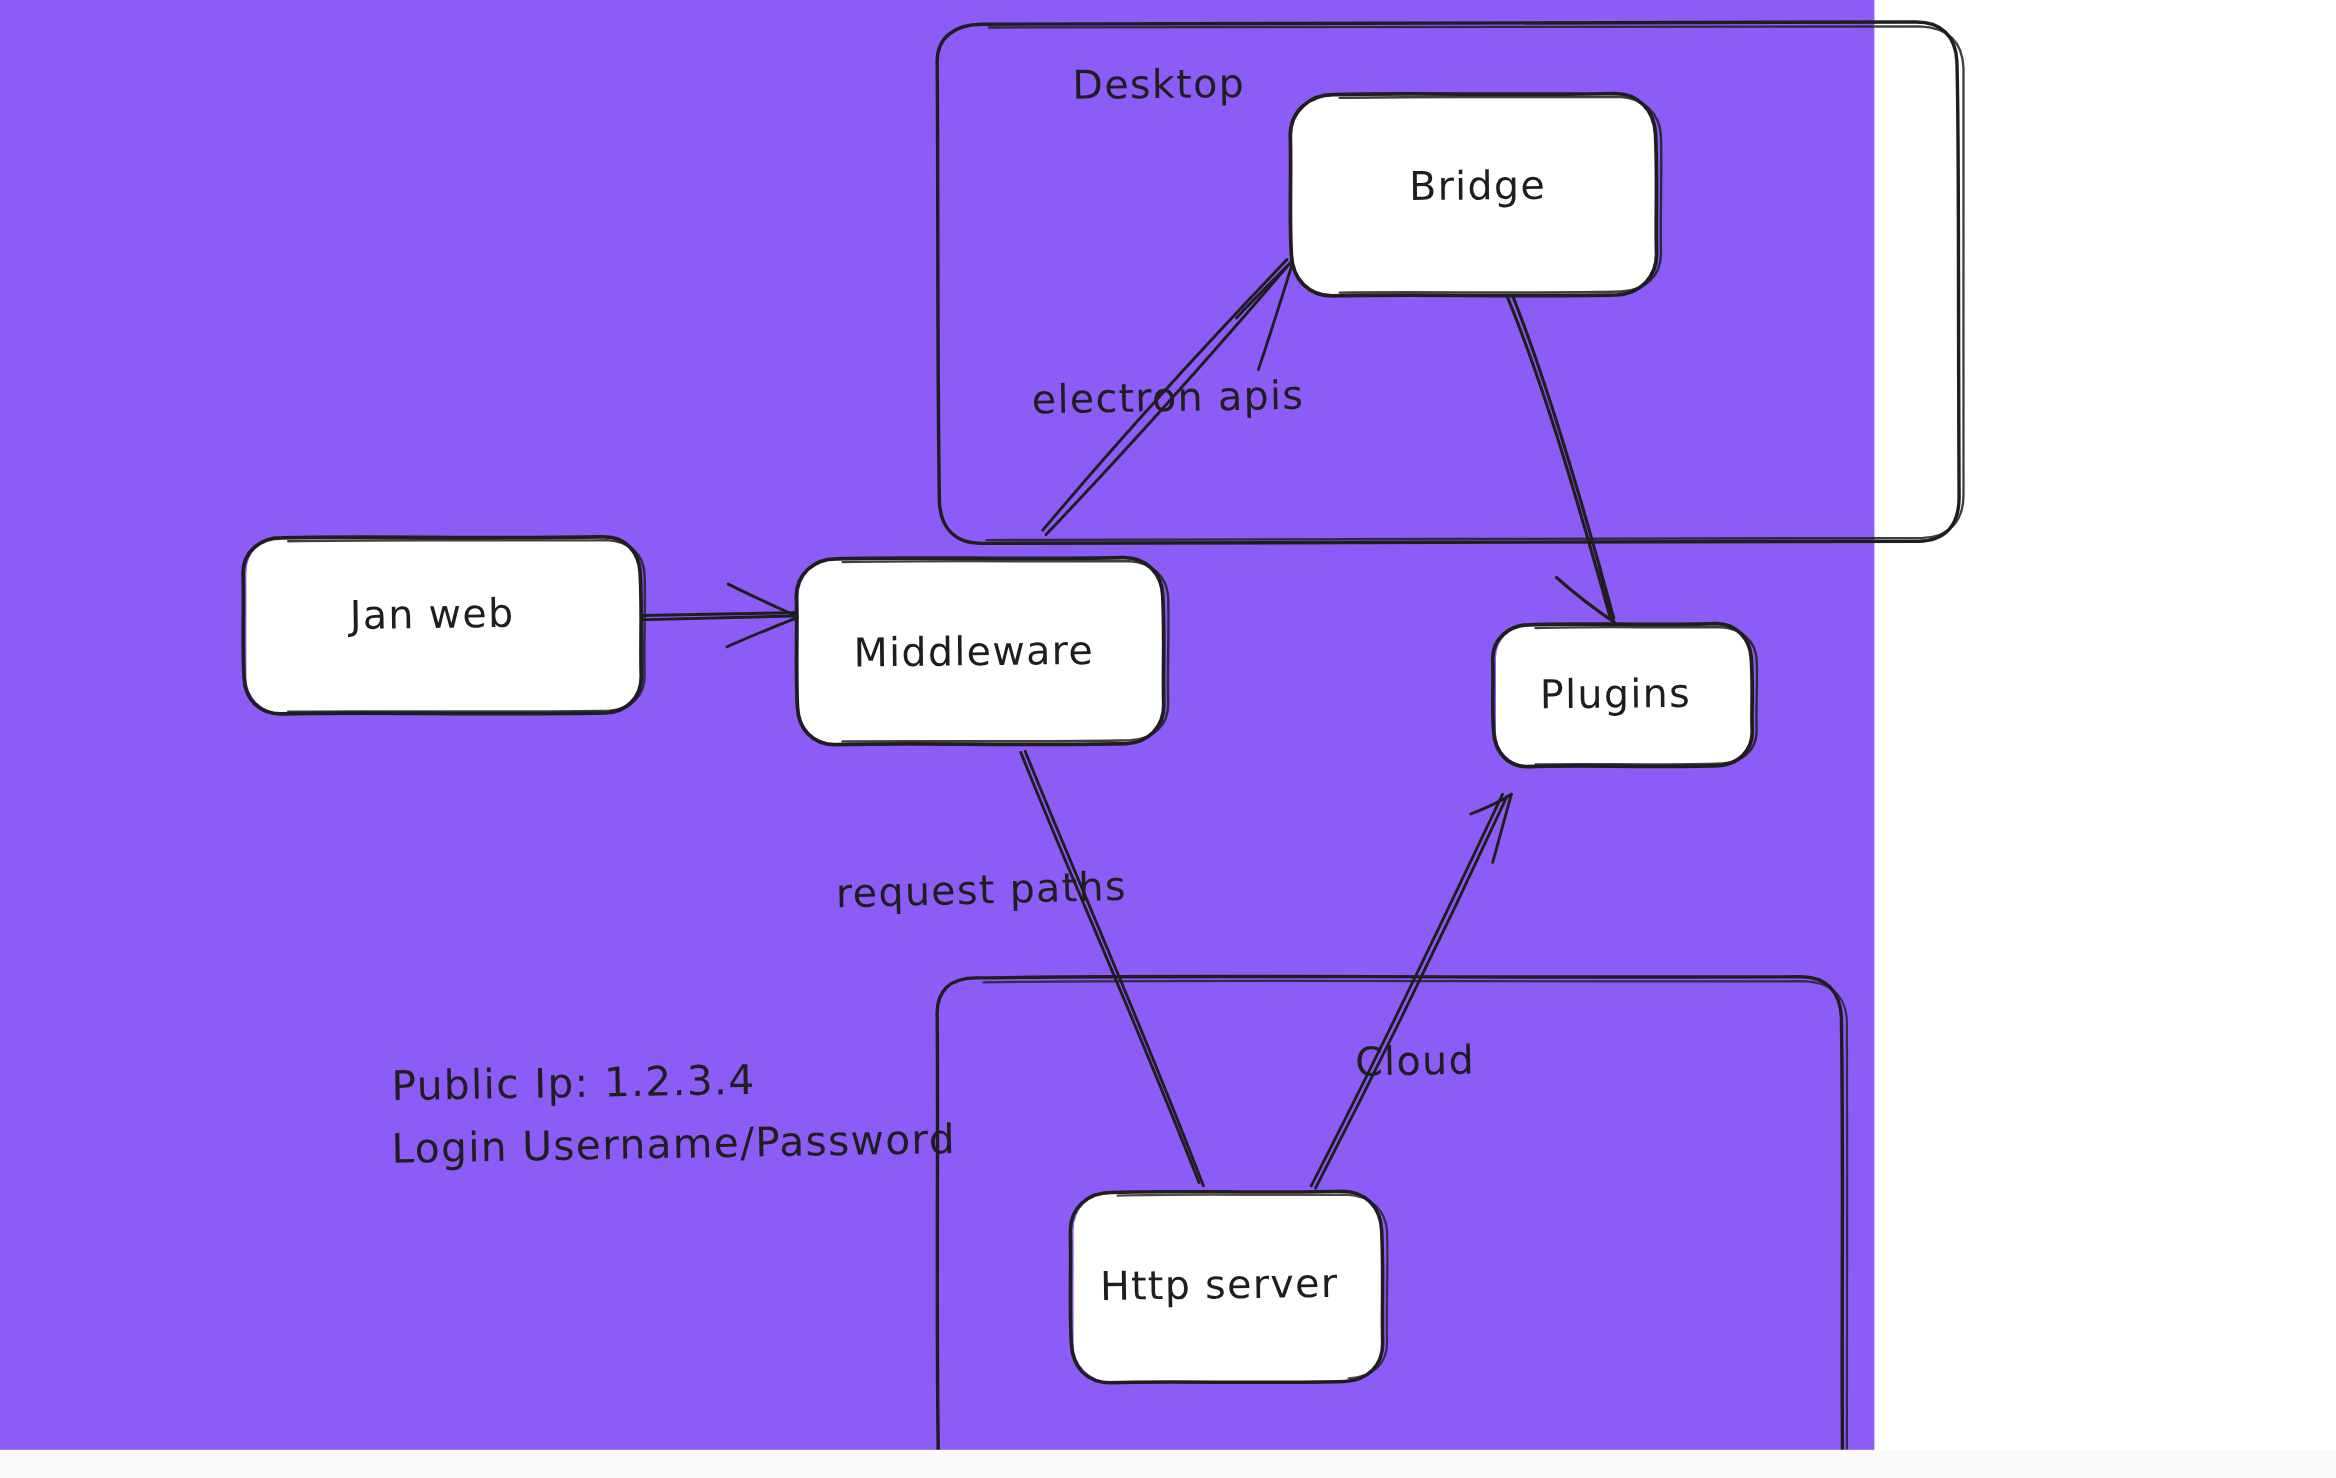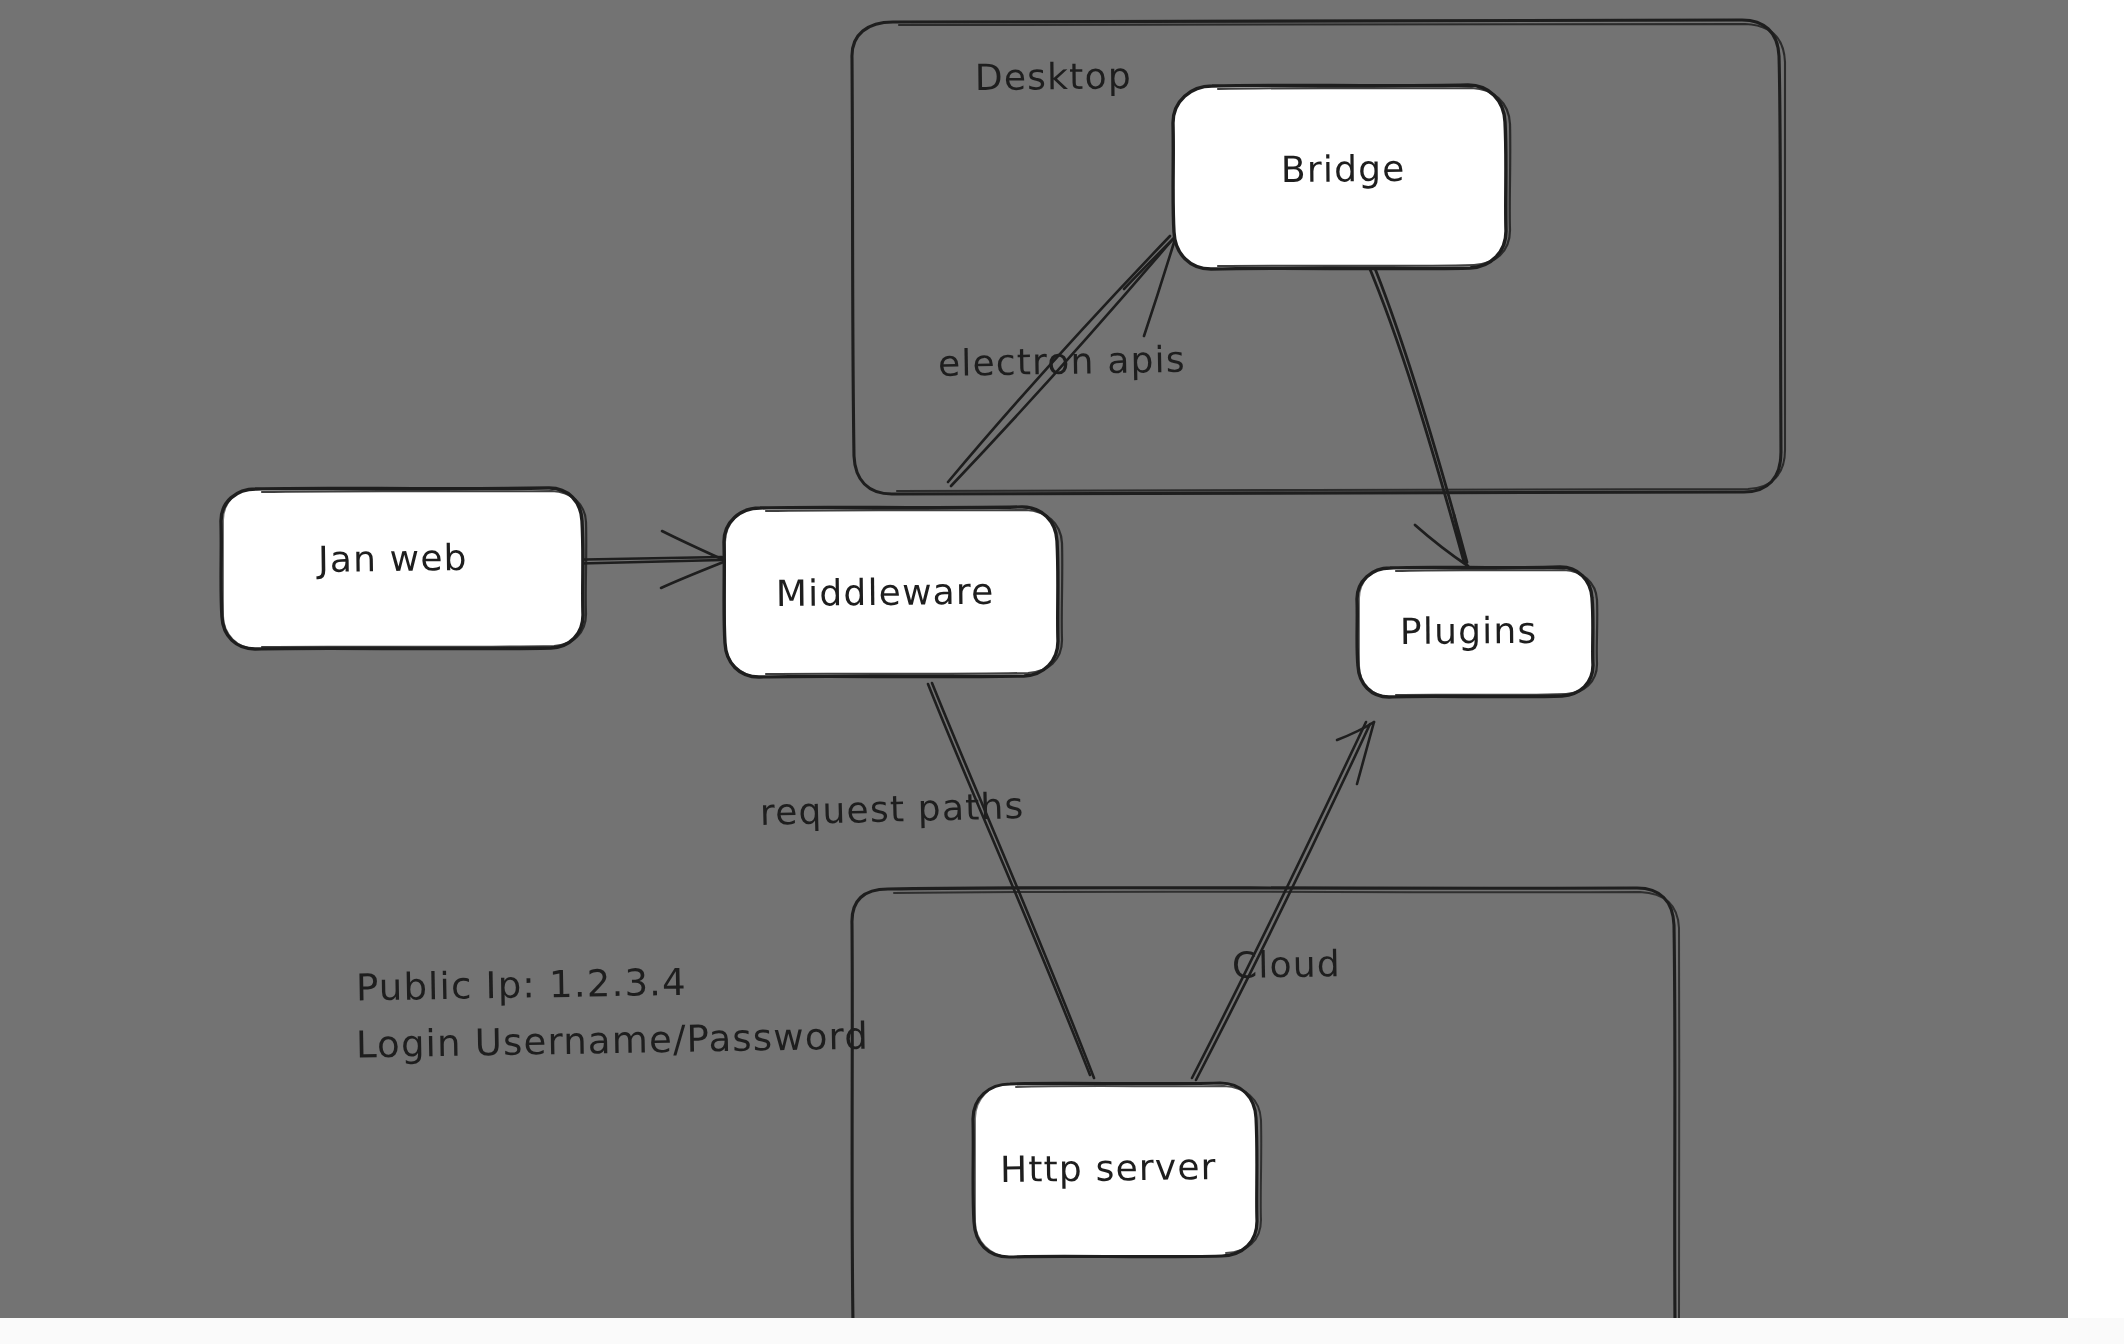--- a/index.html
+++ b/index.html
@@ -8,23 +8,23 @@
     background: #ffffff;
   }
   body {
     width: 2124px;
     height: 1344px;
     overflow: hidden;
     font-family: "DejaVu Sans", sans-serif;
   }
   #canvas-root {
     position: relative;
-    width: 2068px;
+    width: 1704px;
     height: 1344px;
-    background: #737373;
+    background: #8b5cf6;
   }
   #canvas-root svg {
     position: absolute;
     top: 0;
     left: 0;
     width: 2124px;
     height: 1344px;
   }
   .sketch-stroke {
     fill: none;

